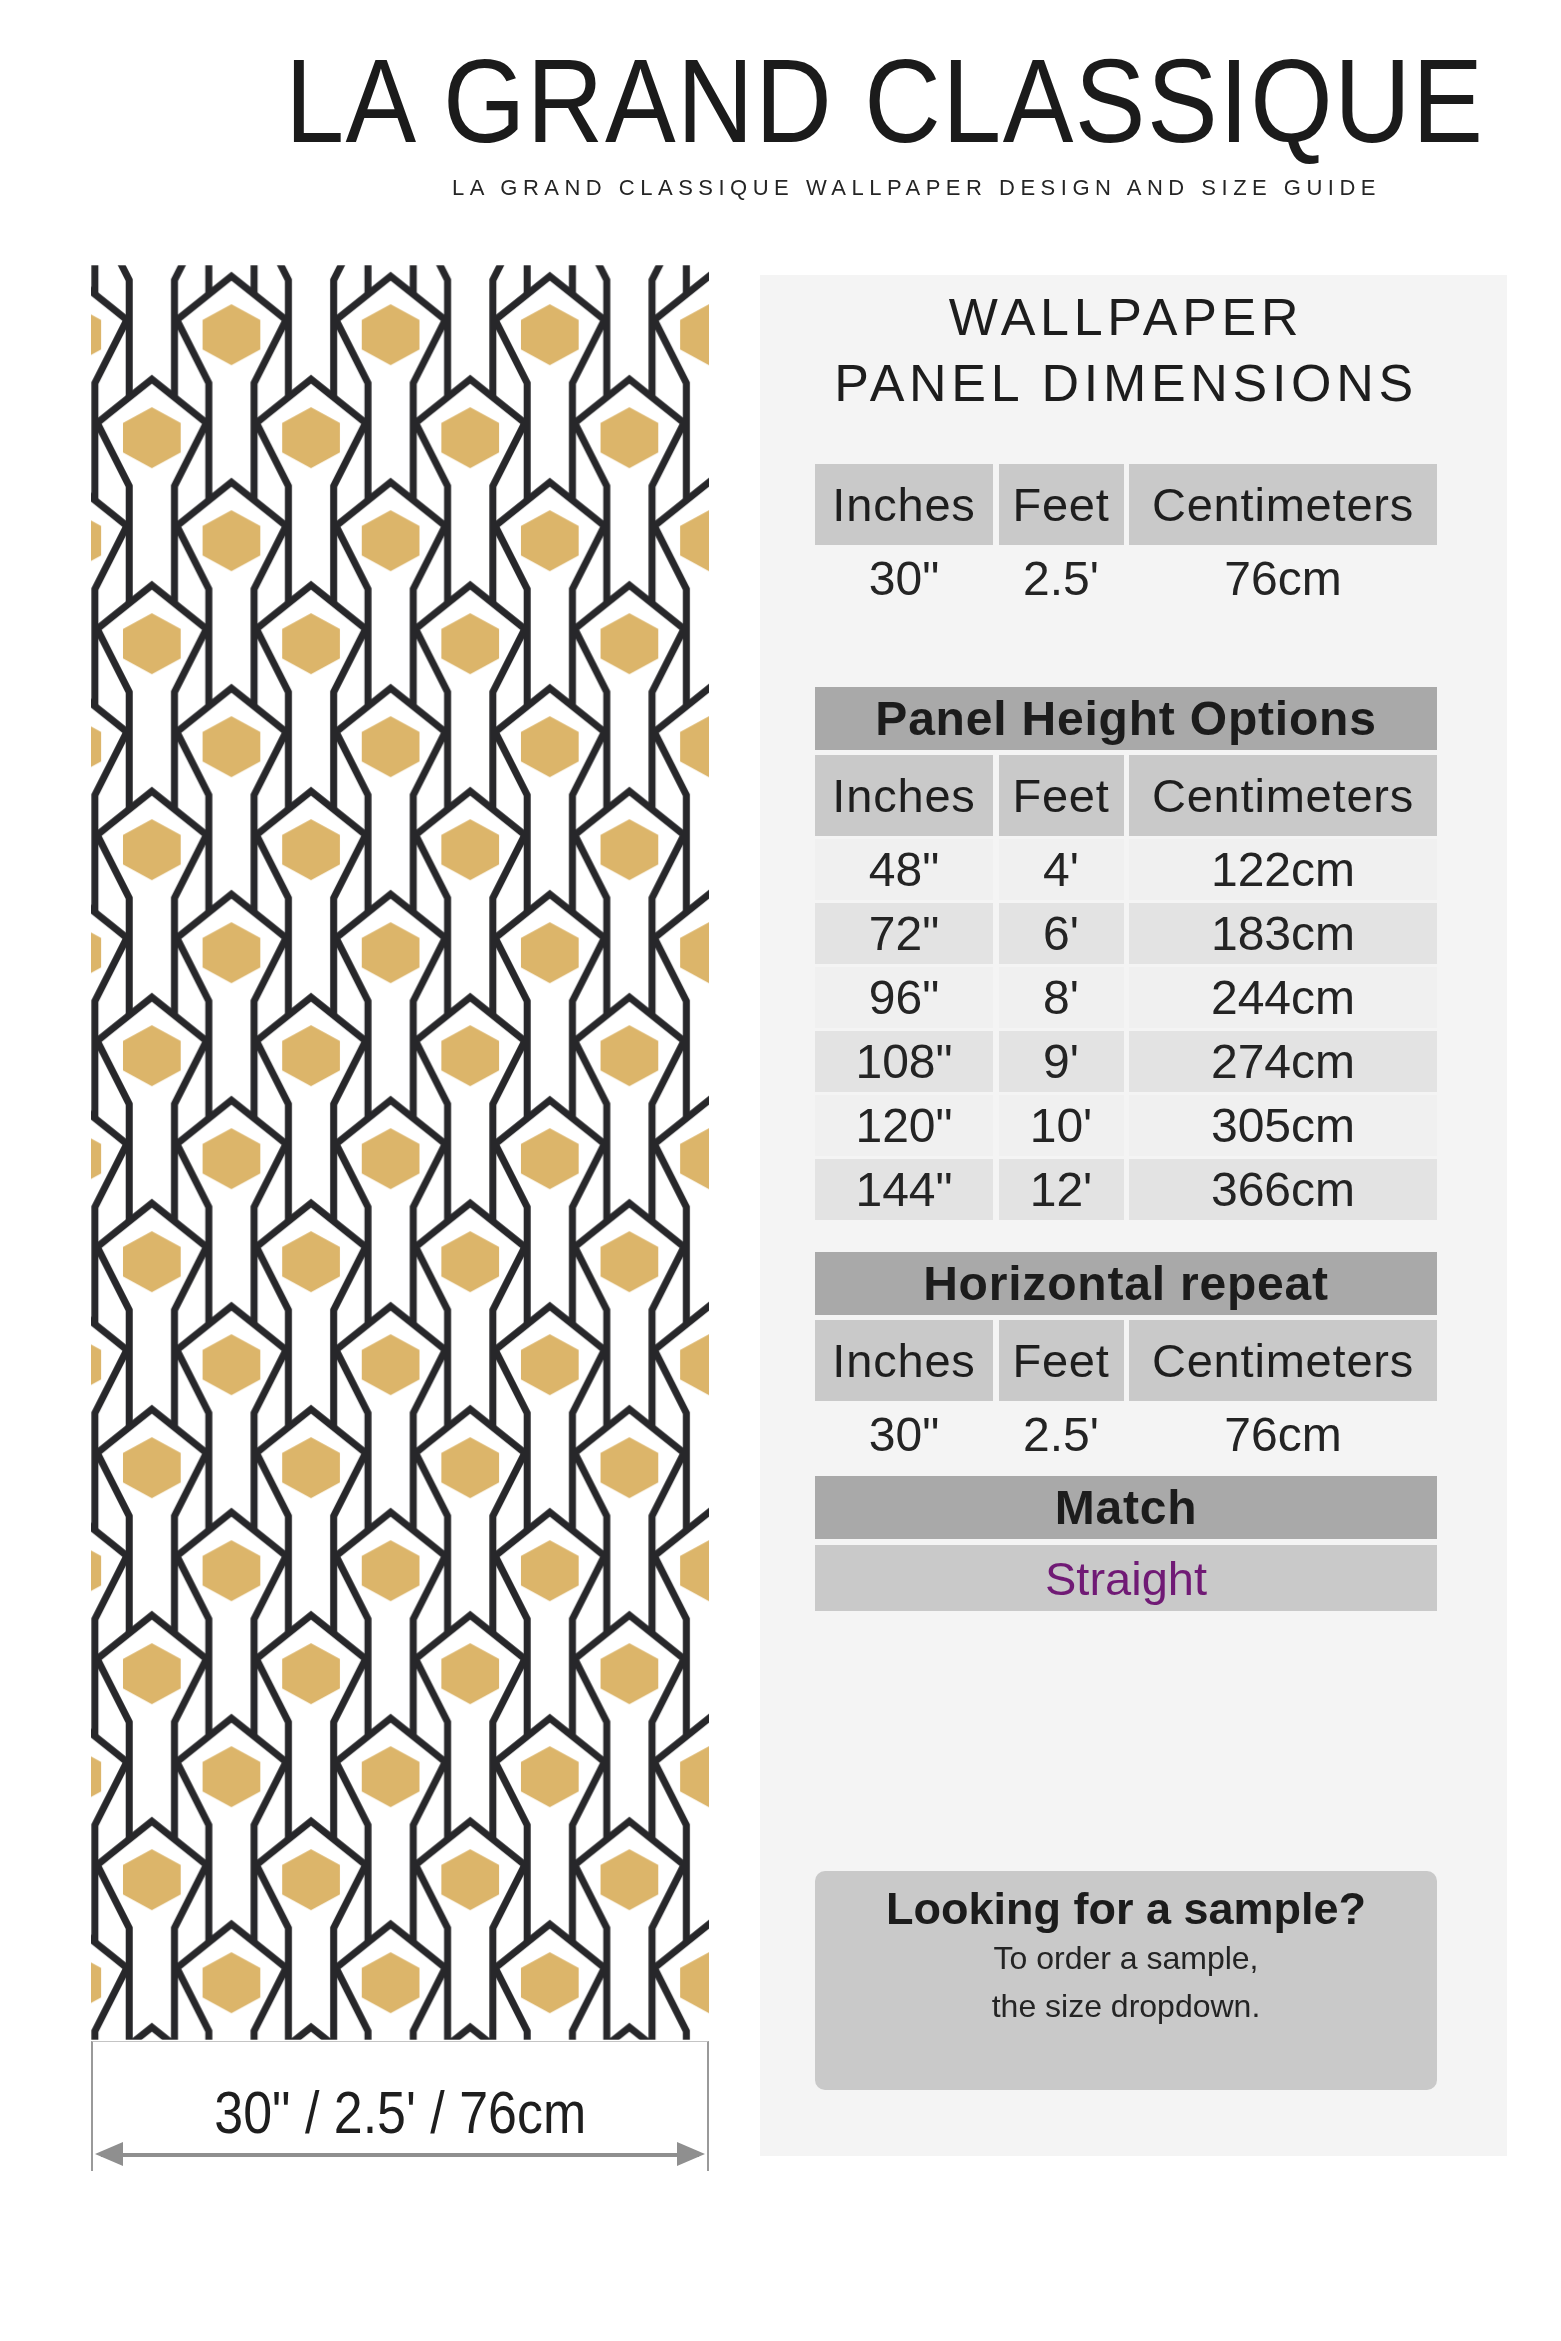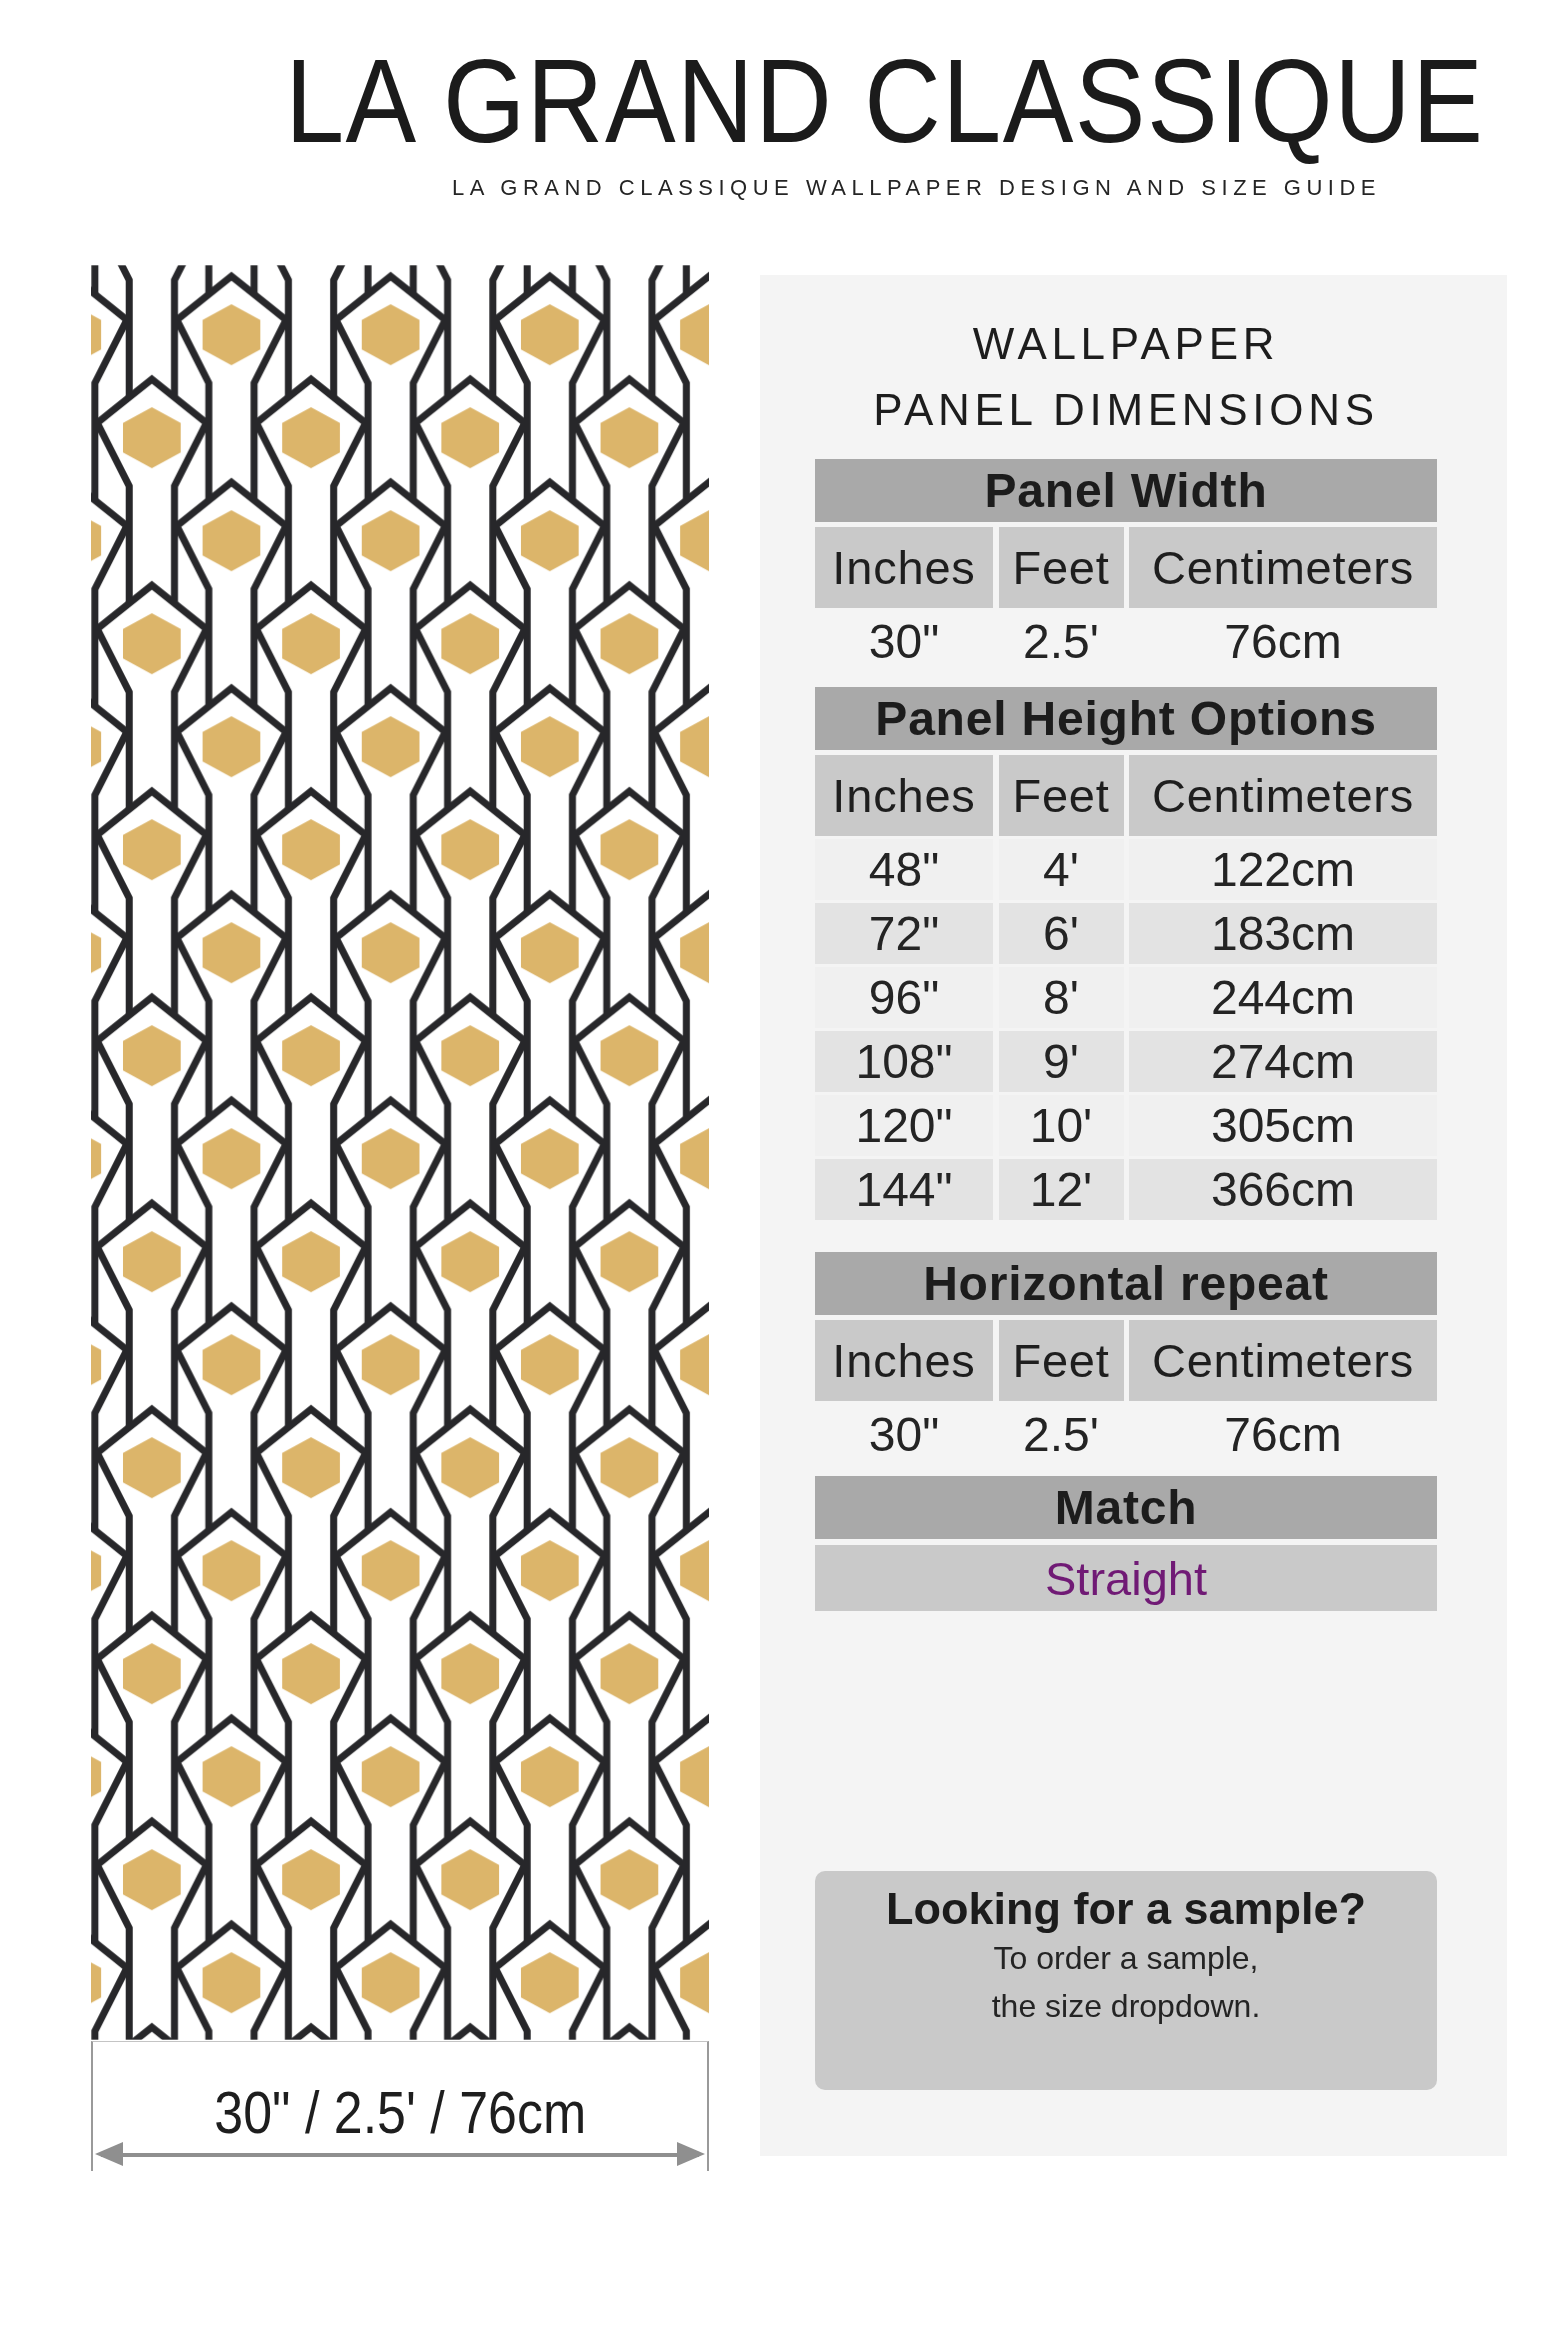--- a/index.html
+++ b/index.html
@@ -35,21 +35,21 @@
   .dim-text{margin-top:37px;text-align:center;font-size:59px;color:#1e1e1e;white-space:nowrap;}
   .dim-text span{display:inline-block;transform:scaleX(0.88);}
   .dim-arrow{position:absolute;left:1.6px;right:1.6px;top:100px;height:25px;}
   .dim-arrow .shaft{position:absolute;left:6.2px;right:6.2px;top:11px;height:3.9px;background:var(--arrow);}
   .dim-arrow .head{position:absolute;top:0;width:0;height:0;border-top:12.5px solid transparent;border-bottom:12.5px solid transparent;}
   .dim-arrow .head.left{left:0;border-right:28px solid var(--arrow);}
   .dim-arrow .head.right{right:0;border-left:28px solid var(--arrow);}
   
   .panel{position:absolute;left:760px;top:275px;width:747px;height:1881px;background:var(--panel-bg);}
   .panel .sect{position:absolute;left:55px;width:622px;}
-  .p-title{top:36px;text-align:center;font-size:44px;line-height:66px;letter-spacing:4.7px;color:#1d1d1d;white-space:nowrap;}
+  .p-title{top:9px;text-align:center;font-size:52px;line-height:66px;letter-spacing:4.7px;color:#1d1d1d;white-space:nowrap;}
   .bar{height:63px;background:var(--bar);display:flex;align-items:center;justify-content:center;
        font-size:48px;font-weight:bold;letter-spacing:0.8px;color:#1c1c1c;}
   .tgrid{display:grid;grid-template-columns:178px 125px 1fr;column-gap:5.5px;row-gap:3.1px;margin-top:4.7px;}
   .hcell{height:81px;background:var(--cell);display:flex;align-items:center;justify-content:center;
          font-size:47px;letter-spacing:0.8px;color:#1e1e1e;white-space:nowrap;}
   .vcell{height:61px;display:flex;align-items:center;justify-content:center;font-size:48px;color:#242424;}
   .rcell{height:61px;display:flex;align-items:center;justify-content:center;font-size:48px;color:#242424;}
   .rl{background:var(--row-light);} .rd{background:var(--row-dark);}
   .t-width{top:184px;} .t-height{top:412px;} .t-repeat{top:977px;} .t-match{top:1201px;}
   .match-row{margin-top:6px;height:66px;background:var(--cell);display:flex;align-items:center;justify-content:center;
@@ -107,21 +107,20 @@
   </div>
 
   <aside class="panel">
 
     <div class="sect p-title">
       <div>WALLPAPER</div>
       <div>PANEL DIMENSIONS</div>
     </div>
 
     <section class="sect t-width">
-      <div class="bar">Panel Width</div>
       <div class="tgrid">
         <div class="hcell">Inches</div>
         <div class="hcell">Feet</div>
         <div class="hcell">Centimeters</div>
         <div class="vcell">30"</div>
         <div class="vcell">2.5'</div>
         <div class="vcell">76cm</div>
       </div>
     </section>
 

